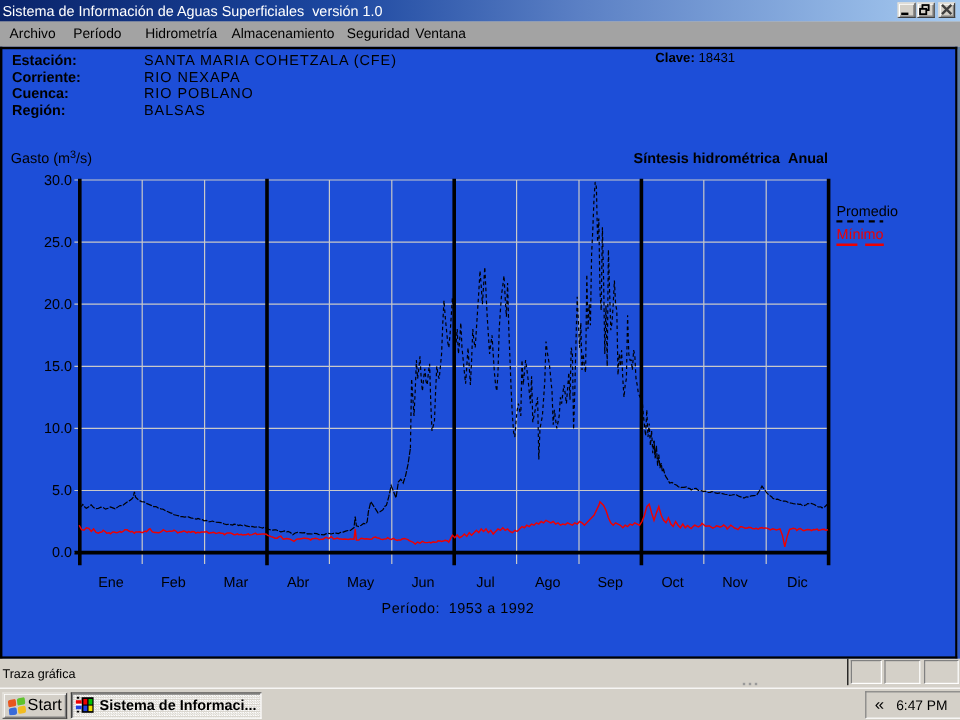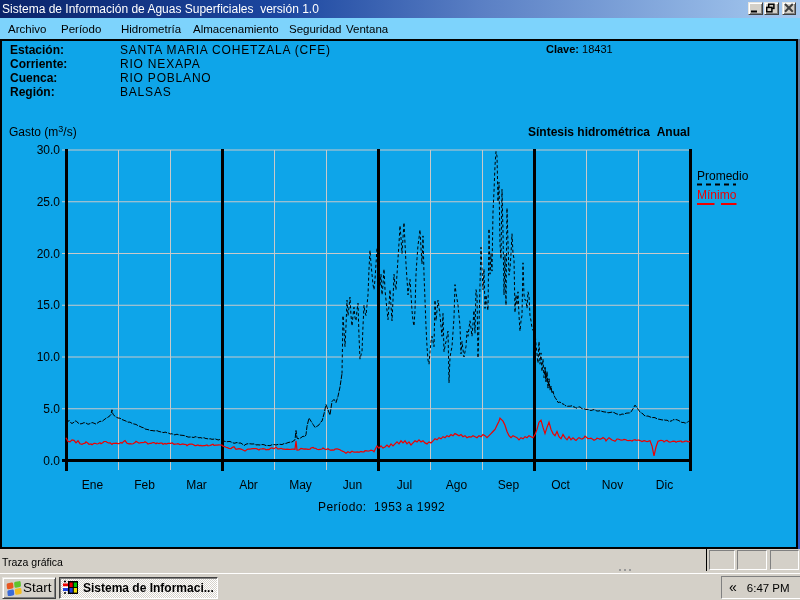--- a/index.html
+++ b/index.html
@@ -1,21 +1,21 @@
 <!DOCTYPE html>
 <html><head><meta charset="utf-8"><style>
 *{margin:0;padding:0;box-sizing:border-box}
 body{position:relative;width:800px;height:600px;overflow:hidden;font-family:"Liberation Sans",sans-serif;background:#d4d0c8}
 .titlebar{position:absolute;left:0;top:0;width:800px;height:18px;background:linear-gradient(to right,#0a246a,#1c47a0 35%,#5a7fc4 60%,#a6caf0);color:#fff;font-weight:normal;font-size:12px}
 .titlebar .txt{position:absolute;left:2px;top:2px}
 .tbtn{position:absolute;background:#d4d0c8;border:1px solid;border-color:#e8e6e0 #404040 #404040 #e8e6e0;box-shadow:inset 1px 1px 0 #fff, inset -1px -1px 0 #808080}
 .tbtn svg{display:block}
-.menubar{position:absolute;left:0;top:18px;width:800px;height:21px;background:#7dd3fc;font-size:11.5px;color:#000}
+.menubar{position:absolute;left:0;top:18px;width:800px;height:21px;background:#a3a3a3;font-size:11.5px;color:#000}
 .menubar span{position:absolute;top:5px}
-.content{position:absolute;left:0;top:39px;width:798px;height:510px;background:#0ea5e9;border:2px solid #000;border-right:none}
+.content{position:absolute;left:0;top:39px;width:798px;height:510px;background:#1d4ed8;border:2px solid #000;border-right:none}
 .rborder{position:absolute;left:796px;top:39px;width:2px;height:510px;background:#000}
 .desk{position:absolute;left:798px;top:39px;width:2px;height:510px;background:linear-gradient(#63809f,#44639b 55%,#2d59c8)}
 .info{position:absolute;left:8px;top:2px;font-size:12px;line-height:14px;color:#000}
 .info b{display:inline-block;width:110px;font-weight:bold;letter-spacing:0}
 .info .v{letter-spacing:0.8px}
 .clave{position:absolute;left:544px;top:2px;font-size:11px;color:#000}
 .t{font-size:12px;fill:#000}
 .tb{font-size:12px;font-weight:bold;fill:#000}
 .statusbar{position:absolute;left:0;top:549px;width:800px;height:24px;background:#d4d0c8;font-size:10.5px}
 .panel{position:absolute;top:1px;height:20px;border:1px solid;border-color:#808080 #fff #fff #808080}

